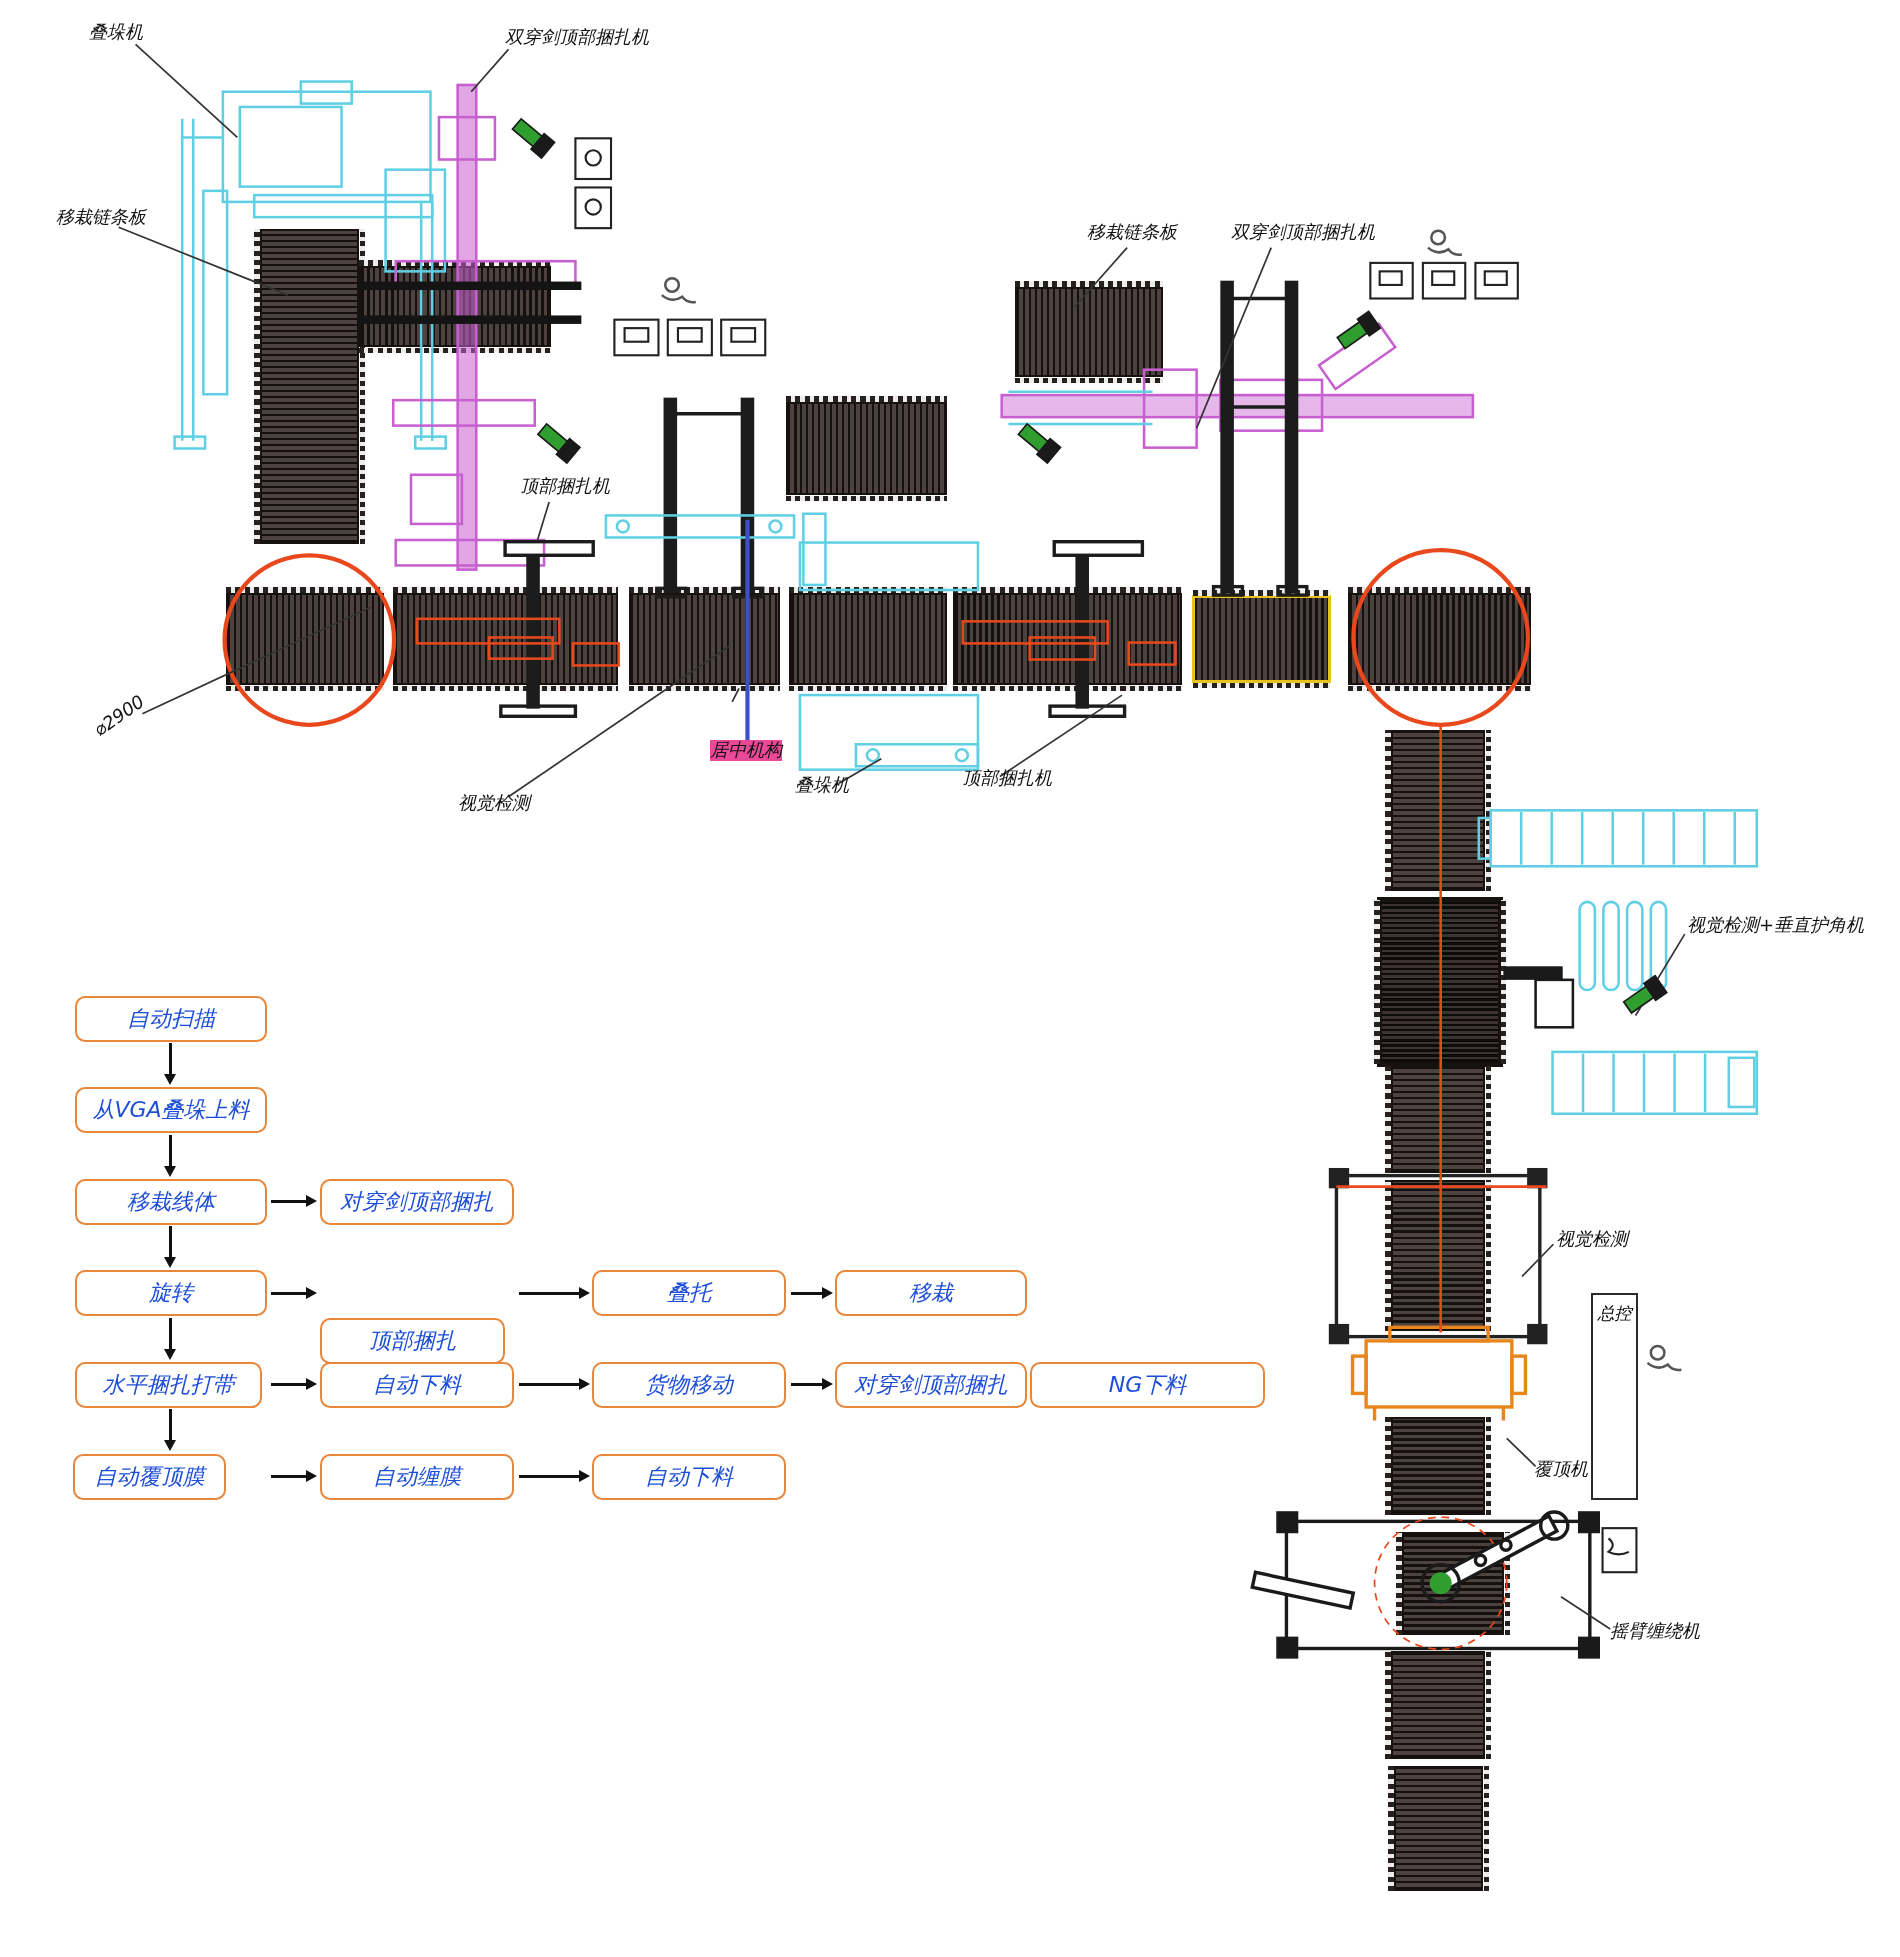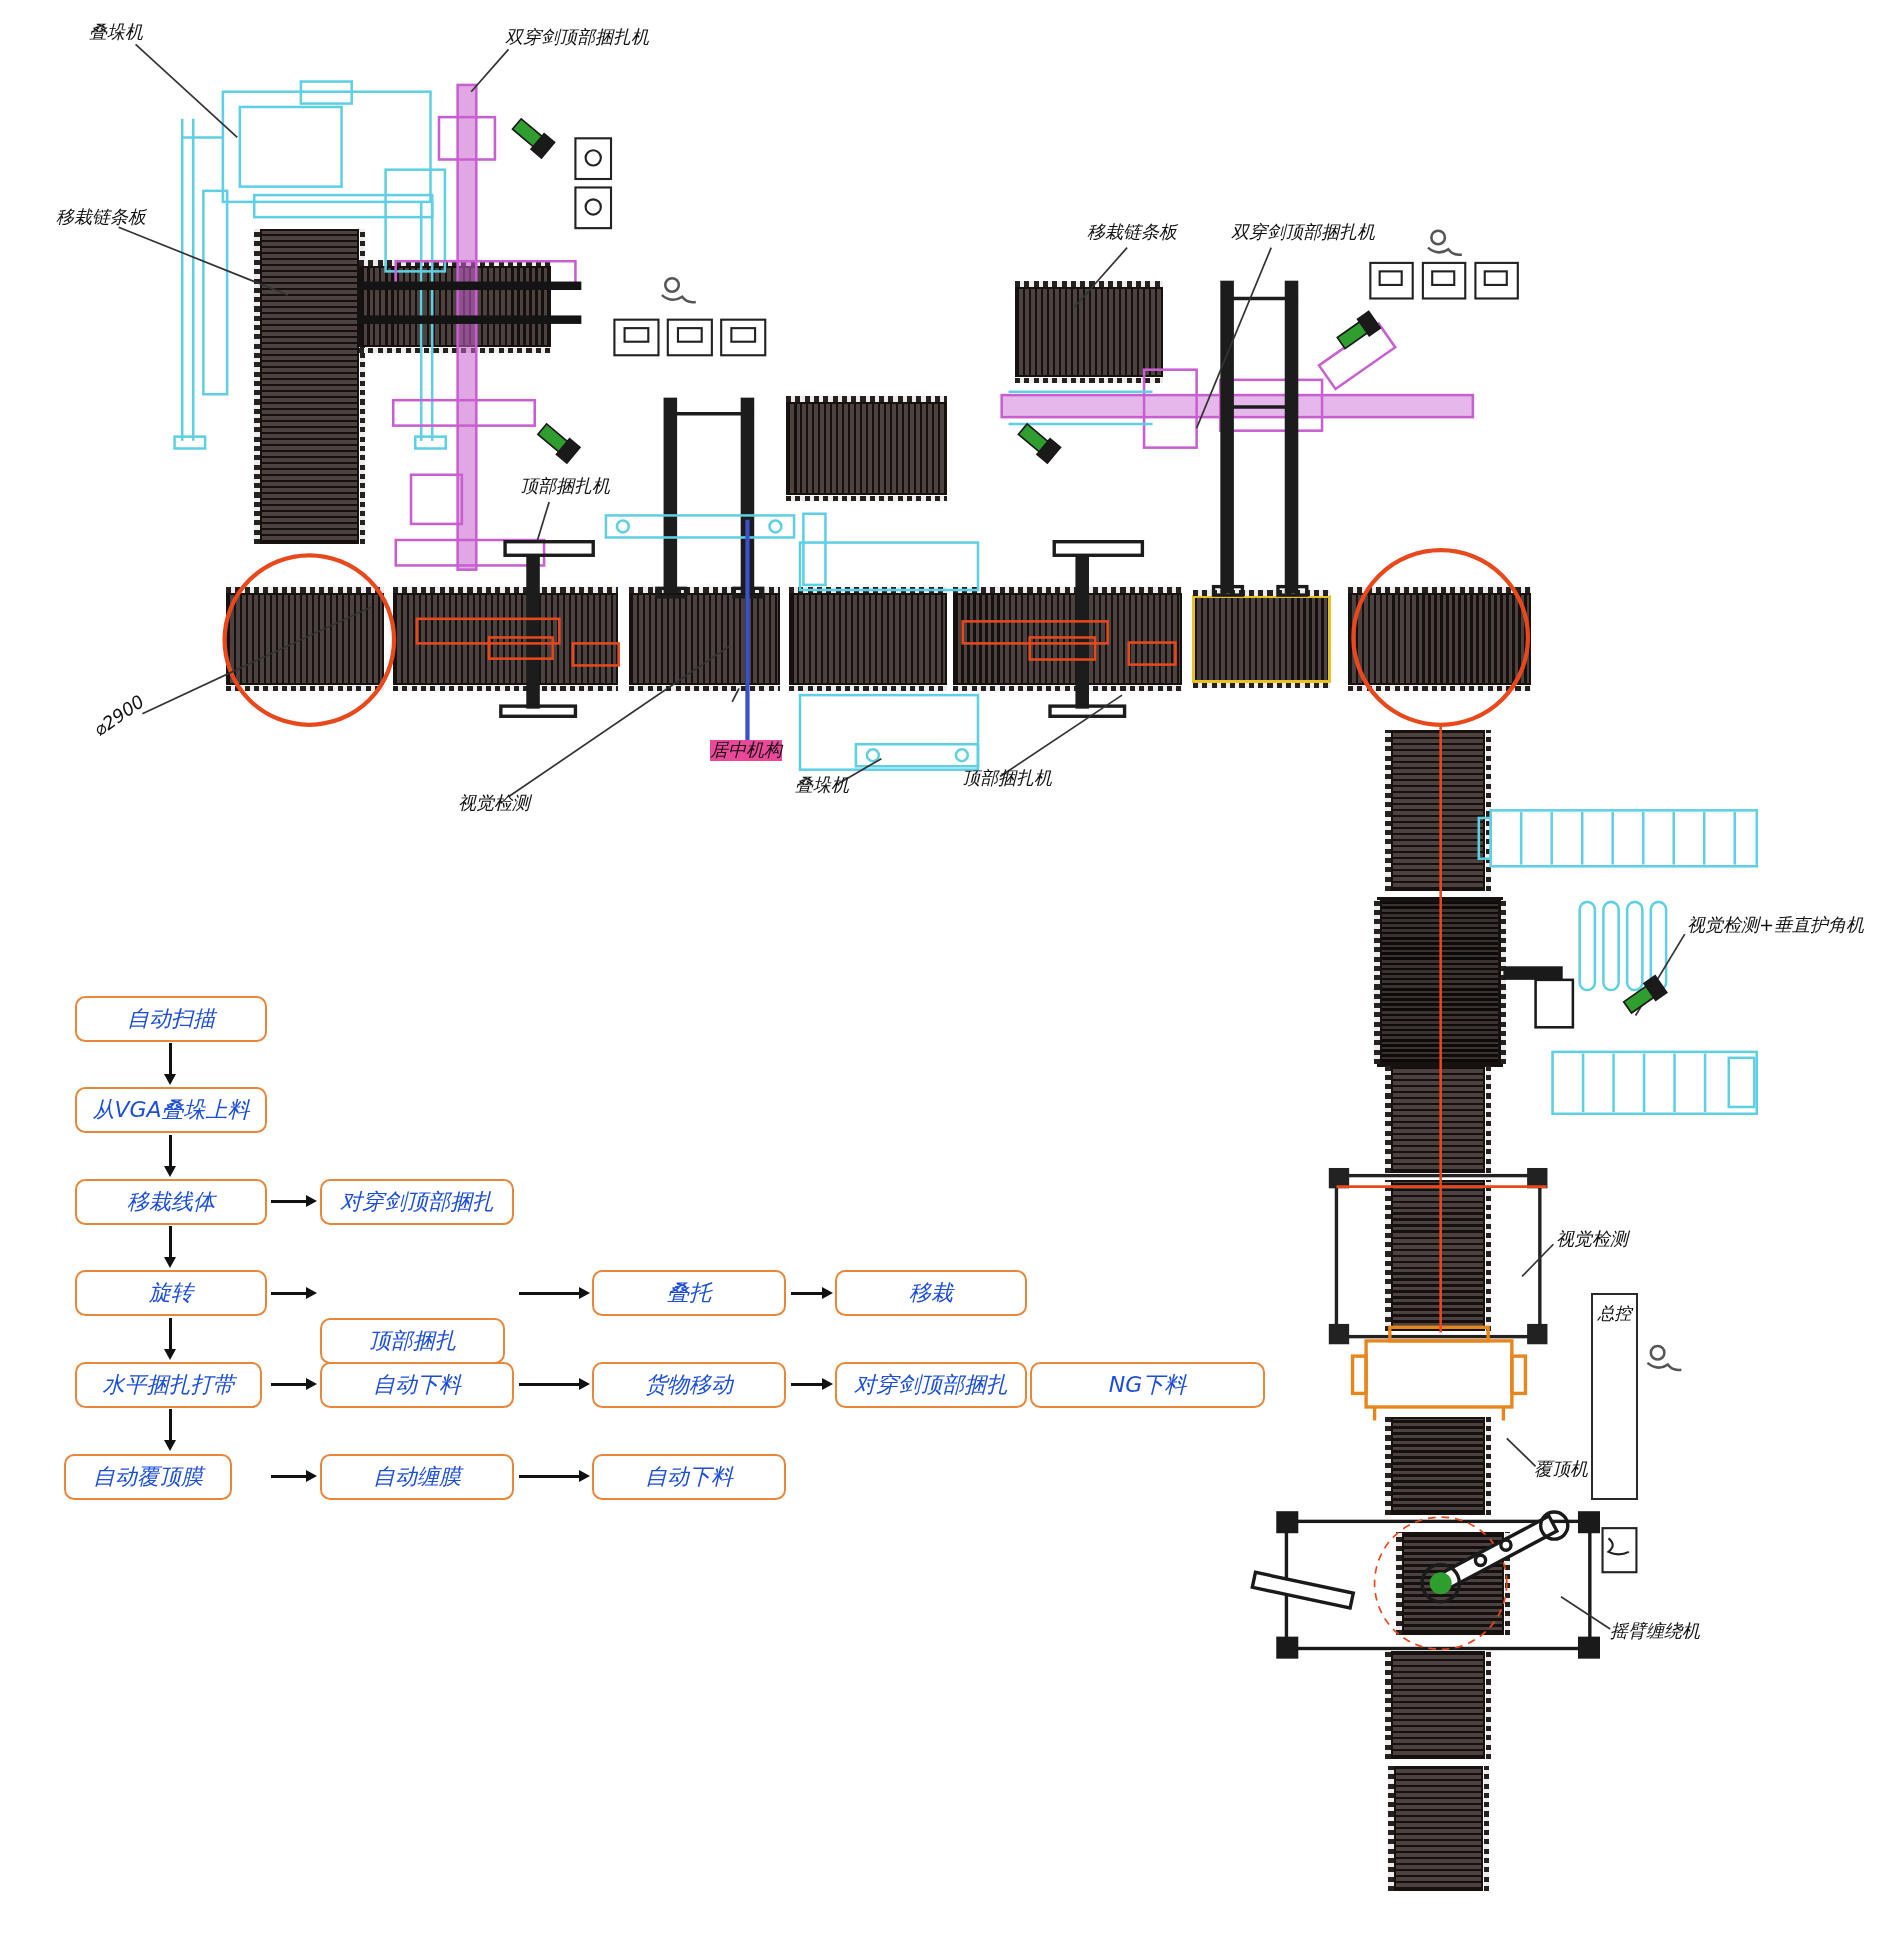--- a/index.html
+++ b/index.html
@@ -328,21 +328,21 @@
 
   <div class="ctrl-box" style="left:1591px;top:1293px;width:47px;height:207px;">
     <span>总控</span>
   </div>
 
   <div class="fc-node" style="left:75px;top:996px;width:192px;">自动扫描</div>
   <div class="fc-node" style="left:75px;top:1087px;width:192px;">从VGA叠垛上料</div>
   <div class="fc-node" style="left:75px;top:1179px;width:192px;">移栽线体</div>
   <div class="fc-node" style="left:75px;top:1270px;width:192px;">旋转</div>
   <div class="fc-node" style="left:75px;top:1362px;width:187px;">水平捆扎打带</div>
-  <div class="fc-node" style="left:64px;top:1454px;width:168px;">自动覆顶膜</div>
+  <div class="fc-node" style="left:73px;top:1454px;width:153px;">自动覆顶膜</div>
 
   <div class="fc-node" style="left:320px;top:1179px;width:194px;">对穿剑顶部捆扎</div>
   <div class="fc-node" style="left:320px;top:1270px;width:185px;margin-top:48px;">顶部捆扎</div>
   <div class="fc-node" style="left:320px;top:1362px;width:194px;">自动下料</div>
   <div class="fc-node" style="left:320px;top:1454px;width:194px;">自动缠膜</div>
 
   <div class="fc-node" style="left:592px;top:1270px;width:194px;">叠托</div>
   <div class="fc-node" style="left:592px;top:1362px;width:194px;">货物移动</div>
   <div class="fc-node" style="left:592px;top:1454px;width:194px;">自动下料</div>
 

